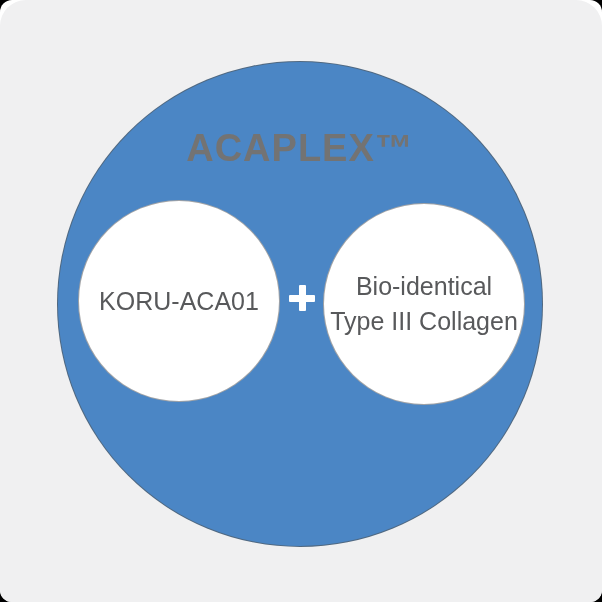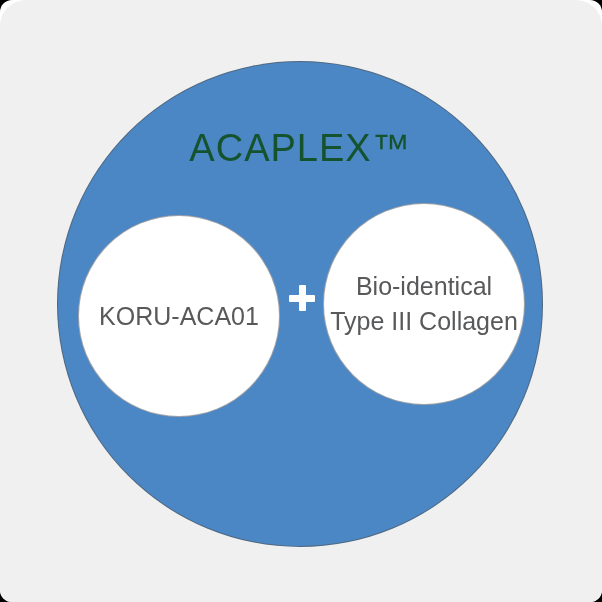--- a/index.html
+++ b/index.html
@@ -31,39 +31,39 @@
     box-sizing: border-box;
     background: #4b86c5;
     border: 1px solid rgba(84, 80, 72, 0.55);
     border-radius: 50%;
   }
   .diagram-title {
     position: absolute;
     left: 57px; top: 126px;
     width: 486px;
     text-align: center;
-    color: #14532d;
+    color: #737373;
     font-size: 38px;
-    font-weight: normal;
+    font-weight: bold;
     letter-spacing: 1px;
     line-height: 44px;
   }
   .white-circle {
     position: absolute;
     width: 202px; height: 202px;
     box-sizing: border-box;
     background: #ffffff;
     border: 1px solid rgba(84, 88, 92, 0.55);
     border-radius: 50%;
     display: flex;
     flex-direction: column;
     align-items: center;
     justify-content: center;
   }
-  .white-circle.left  { left: 78px;  top: 215px; }
+  .white-circle.left  { left: 78px;  top: 200px; }
   .white-circle.right { left: 323px; top: 203px; }
   .circle-label {
     color: #58595b;
     font-size: 25px;
     line-height: 35px;
     text-align: center;
     white-space: nowrap;
   }
   .plus {
     position: absolute;

